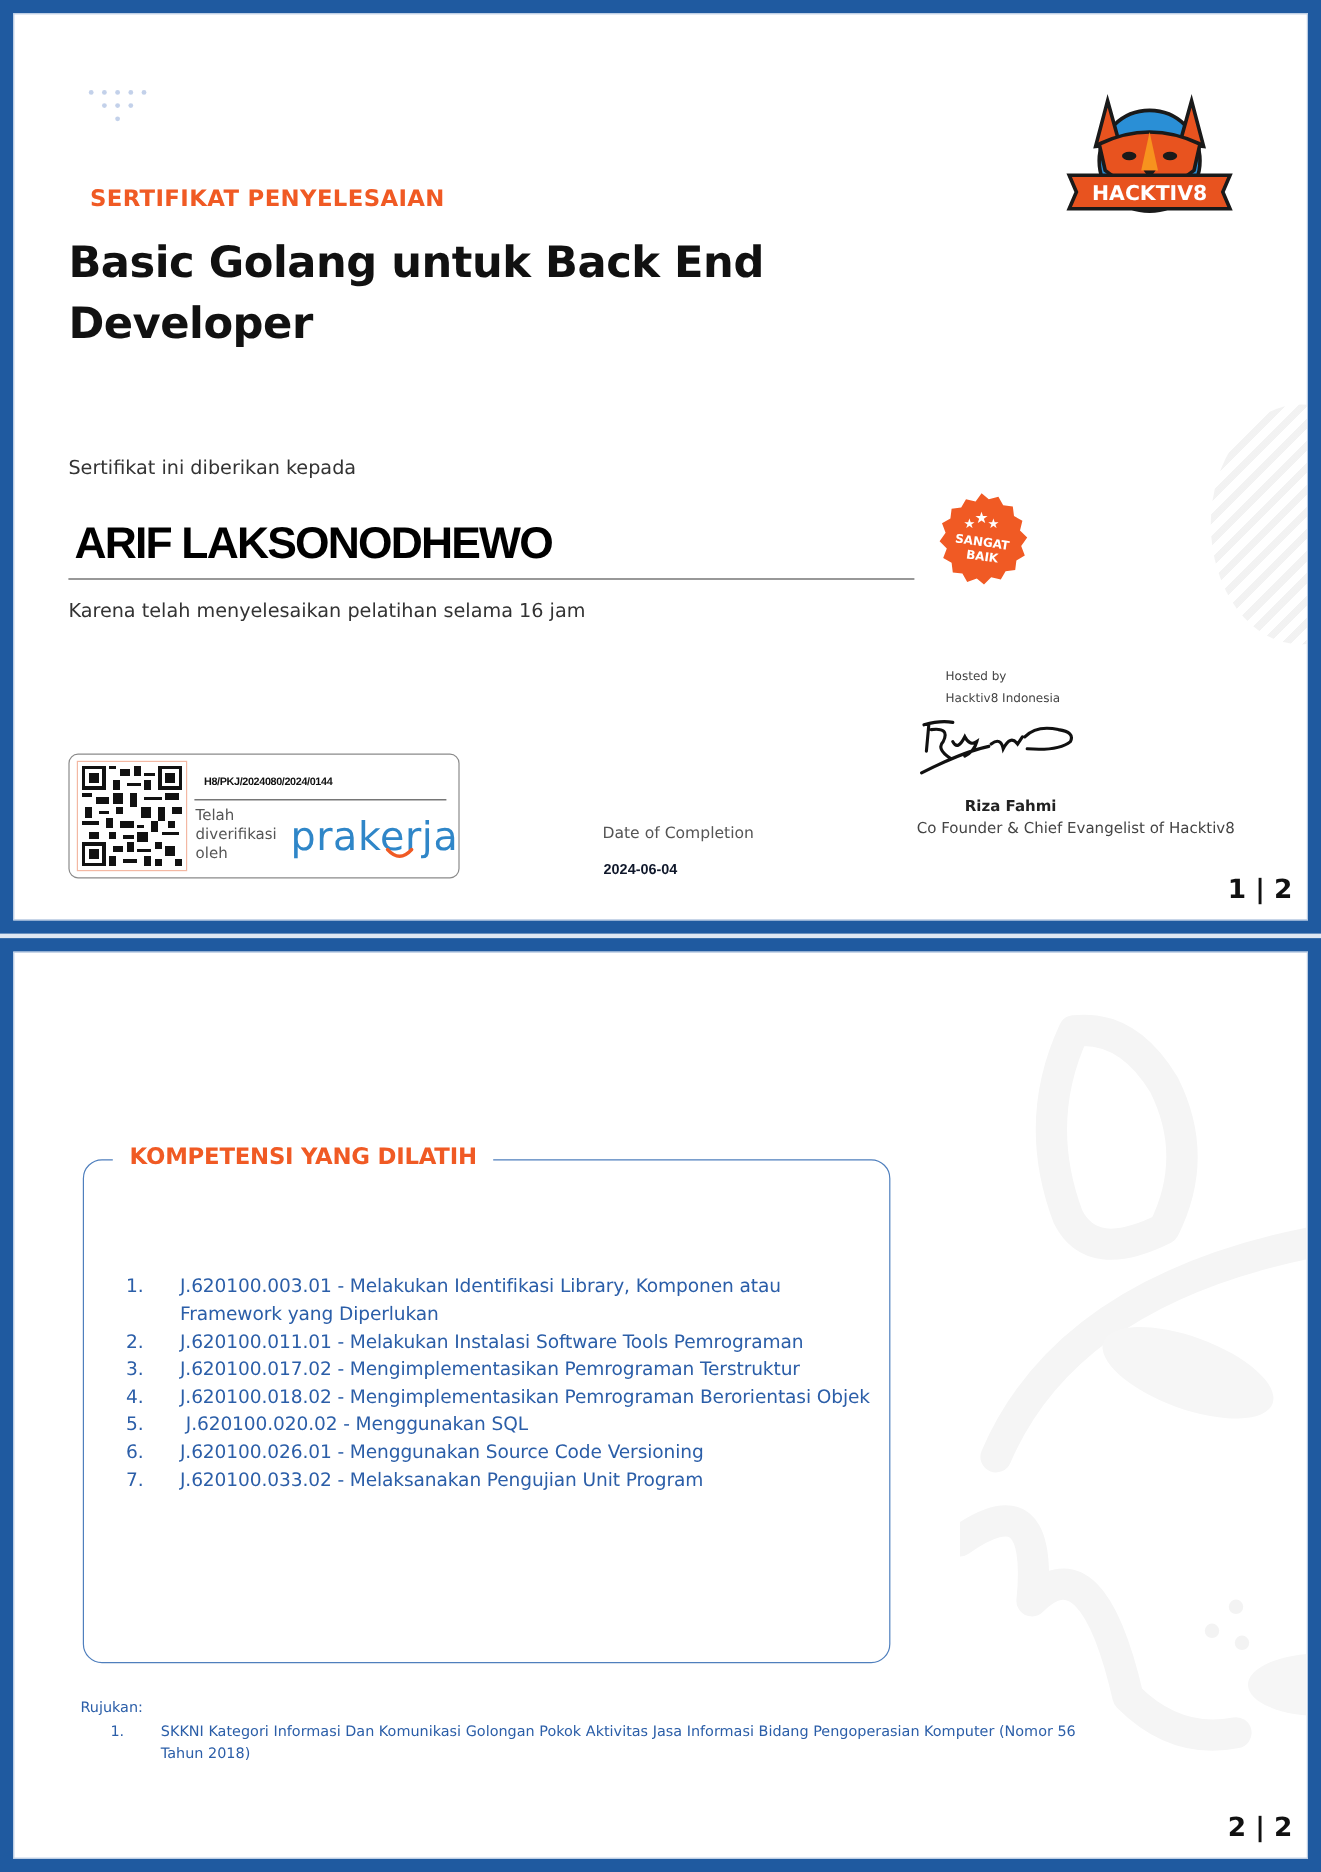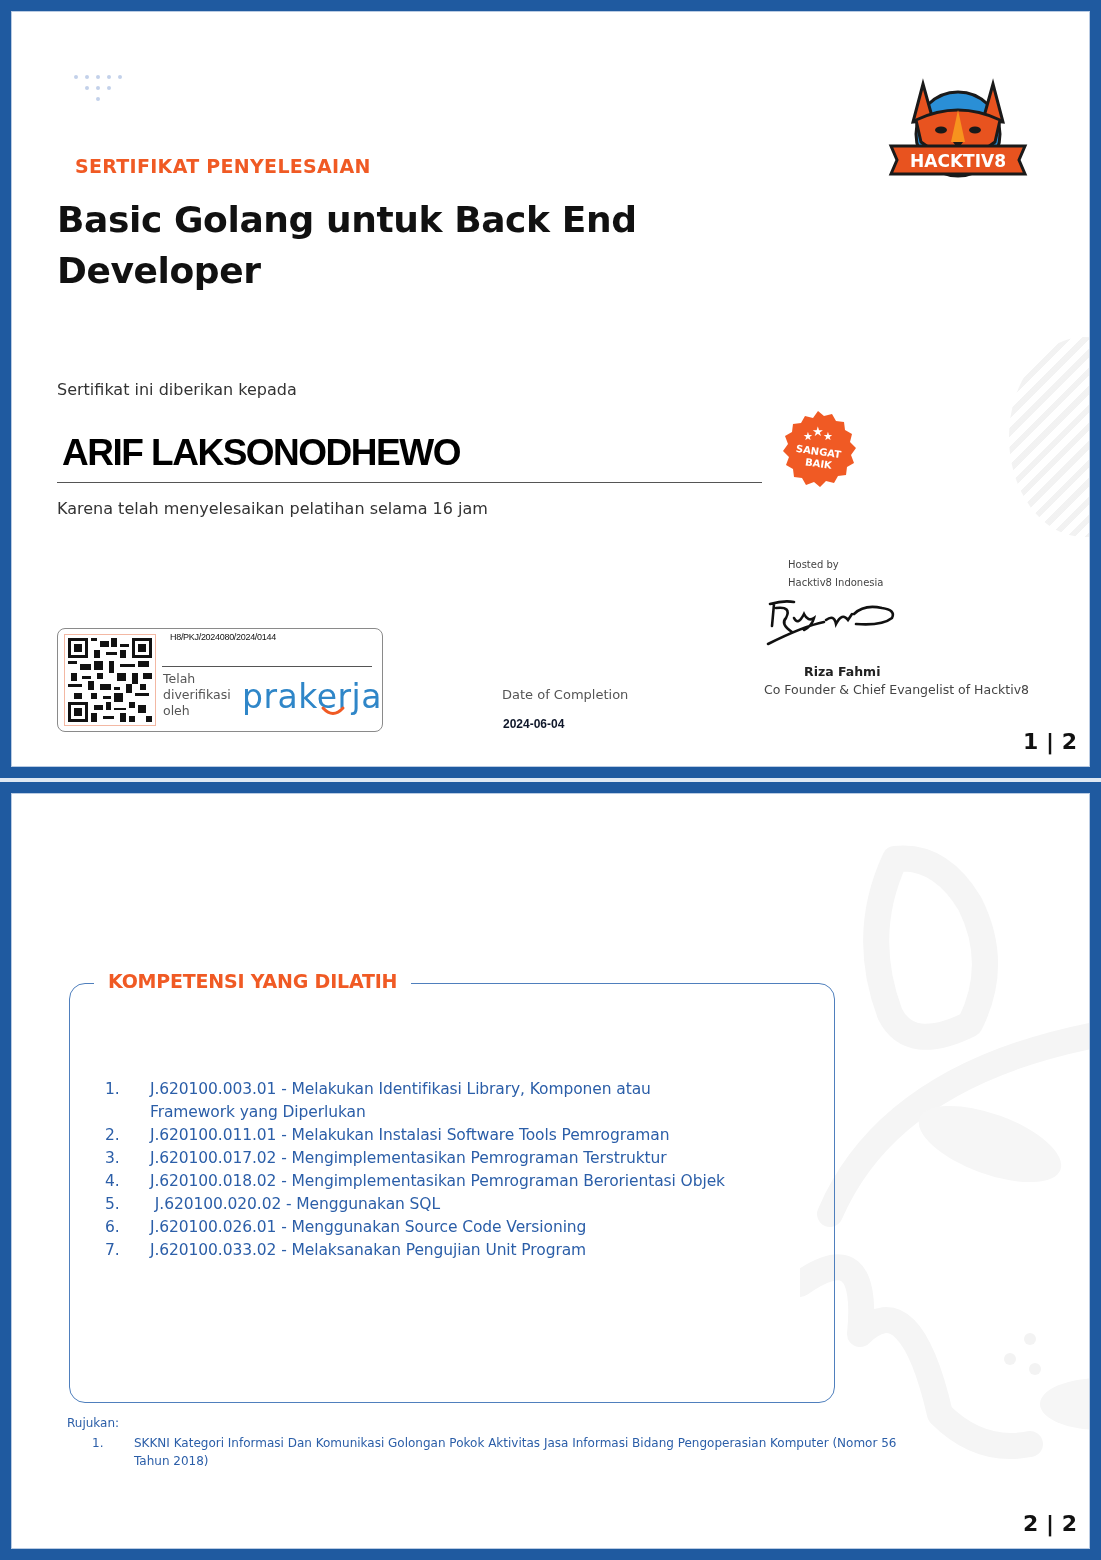--- a/index.html
+++ b/index.html
@@ -59,22 +59,22 @@
   }
 
   .badge { position: absolute; left: 765px; top: 397px; width: 82px; height: 82px; }
 
   .verify-box {
     position: absolute; left: 45px; top: 616px; width: 326px; height: 104px;
     border: 1.5px solid #8a8a8a; border-radius: 8px; background: #ffffff;
   }
   .qr { position: absolute; left: 6px; top: 5px; width: 92px; height: 92px; border: 1px solid #f3b8a3; padding: 3px; }
   .cert-no {
-    position: absolute; left: 112px; top: 3px;
-    font-family: "Liberation Sans", sans-serif; font-weight: normal;
+    position: absolute; left: 112px; top: 17px;
+    font-family: "Liberation Sans", sans-serif; font-weight: bold;
     font-size: 9px; color: #111111; letter-spacing: -.3px;
   }
   .cert-line { position: absolute; left: 104px; top: 37px; width: 210px; height: 1px; background: #555555; }
   .verified-by {
     position: absolute; left: 105px; top: 42px; width: 80px;
     font-size: 12.5px; line-height: 16px; color: #555555;
   }
   .prakerja {
     position: absolute; left: 184px; top: 48px;
     font-family: "DejaVu Sans", sans-serif; font-size: 33px; color: #2f86c8; letter-spacing: .5px;
@@ -102,21 +102,21 @@
 
   .page-num {
     position: absolute; right: 12px; bottom: 12px;
     font-family: "DejaVu Sans", sans-serif; font-weight: bold; font-size: 22px; color: #111111;
   }
 
   
   .fox-watermark { position: absolute; right: -11px; top: 20px; width: 300px; height: 720px; }
 
   .comp-box {
-    position: absolute; left: 57px; top: 189px; width: 766px; height: 420px;
+    position: absolute; left: 57px; top: 172px; width: 673px; height: 420px;
     border: 1.5px solid #4f7fbd; border-radius: 16px;
   }
   .comp-title-wrap {
     position: absolute; left: 24px; top: -14px; padding: 0 14px; background: #ffffff;
   }
   .comp-title {
     font-family: "DejaVu Sans", sans-serif; font-weight: bold; font-size: 19px; color: #f05a24; letter-spacing: -.2px;
   }
   .comp-list { position: absolute; left: 27px; top: 94px; width: 630px; list-style: none; }
   .comp-item { display: flex; font-size: 15.5px; line-height: 23px; color: #2b5ea8; }

